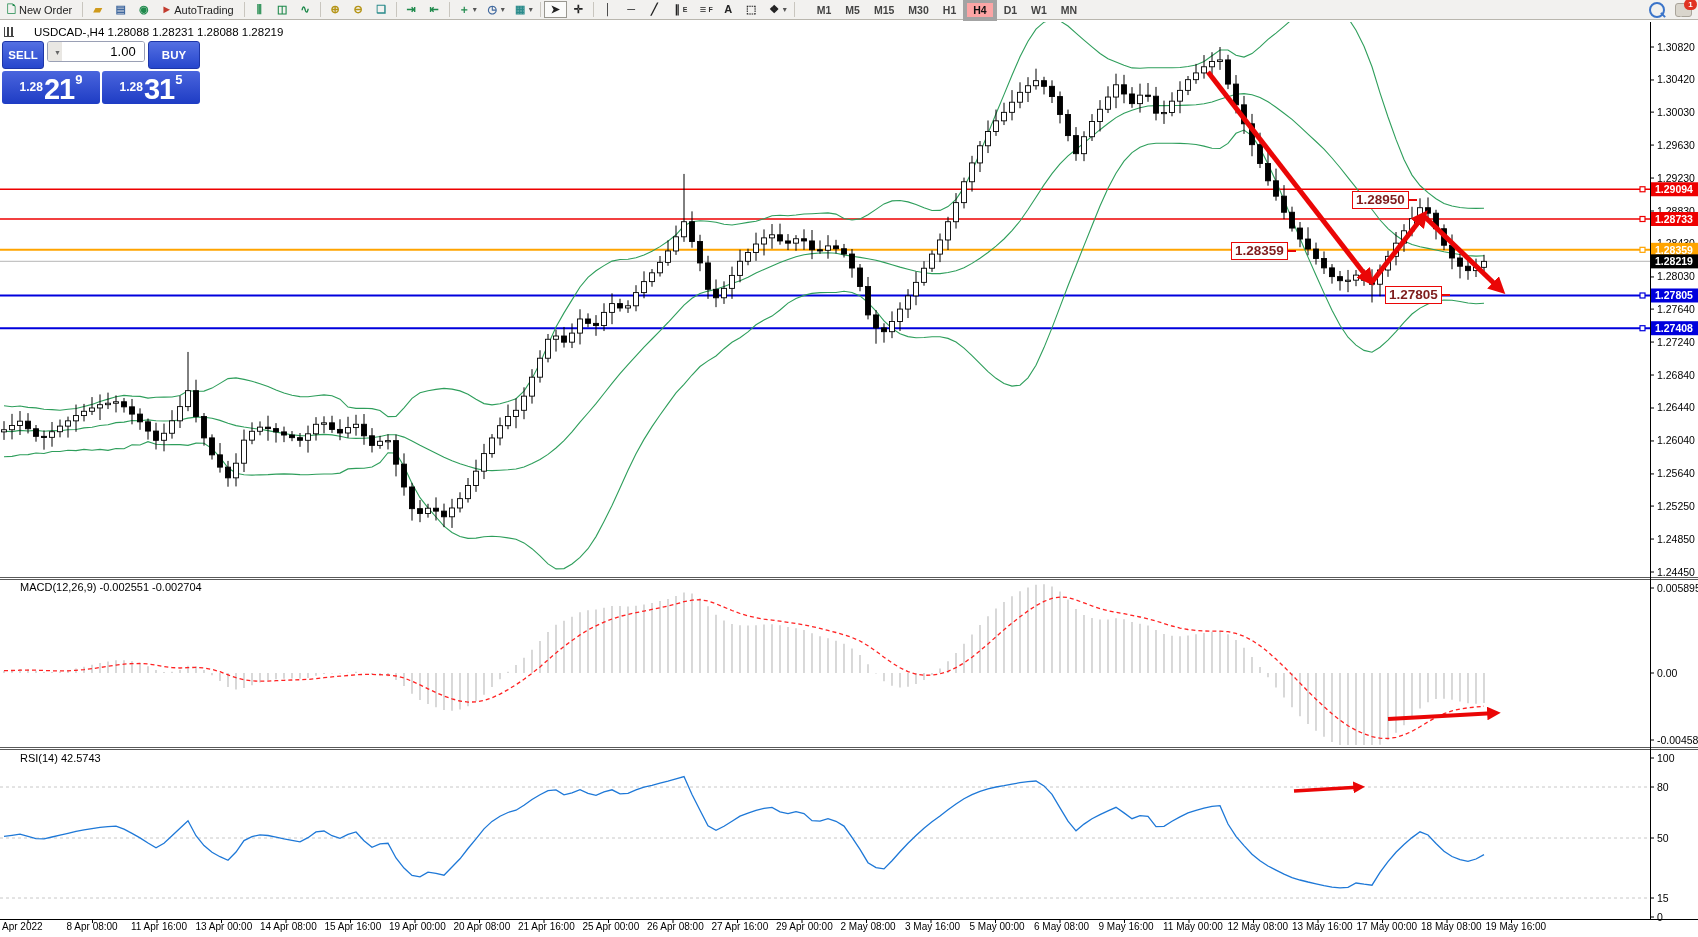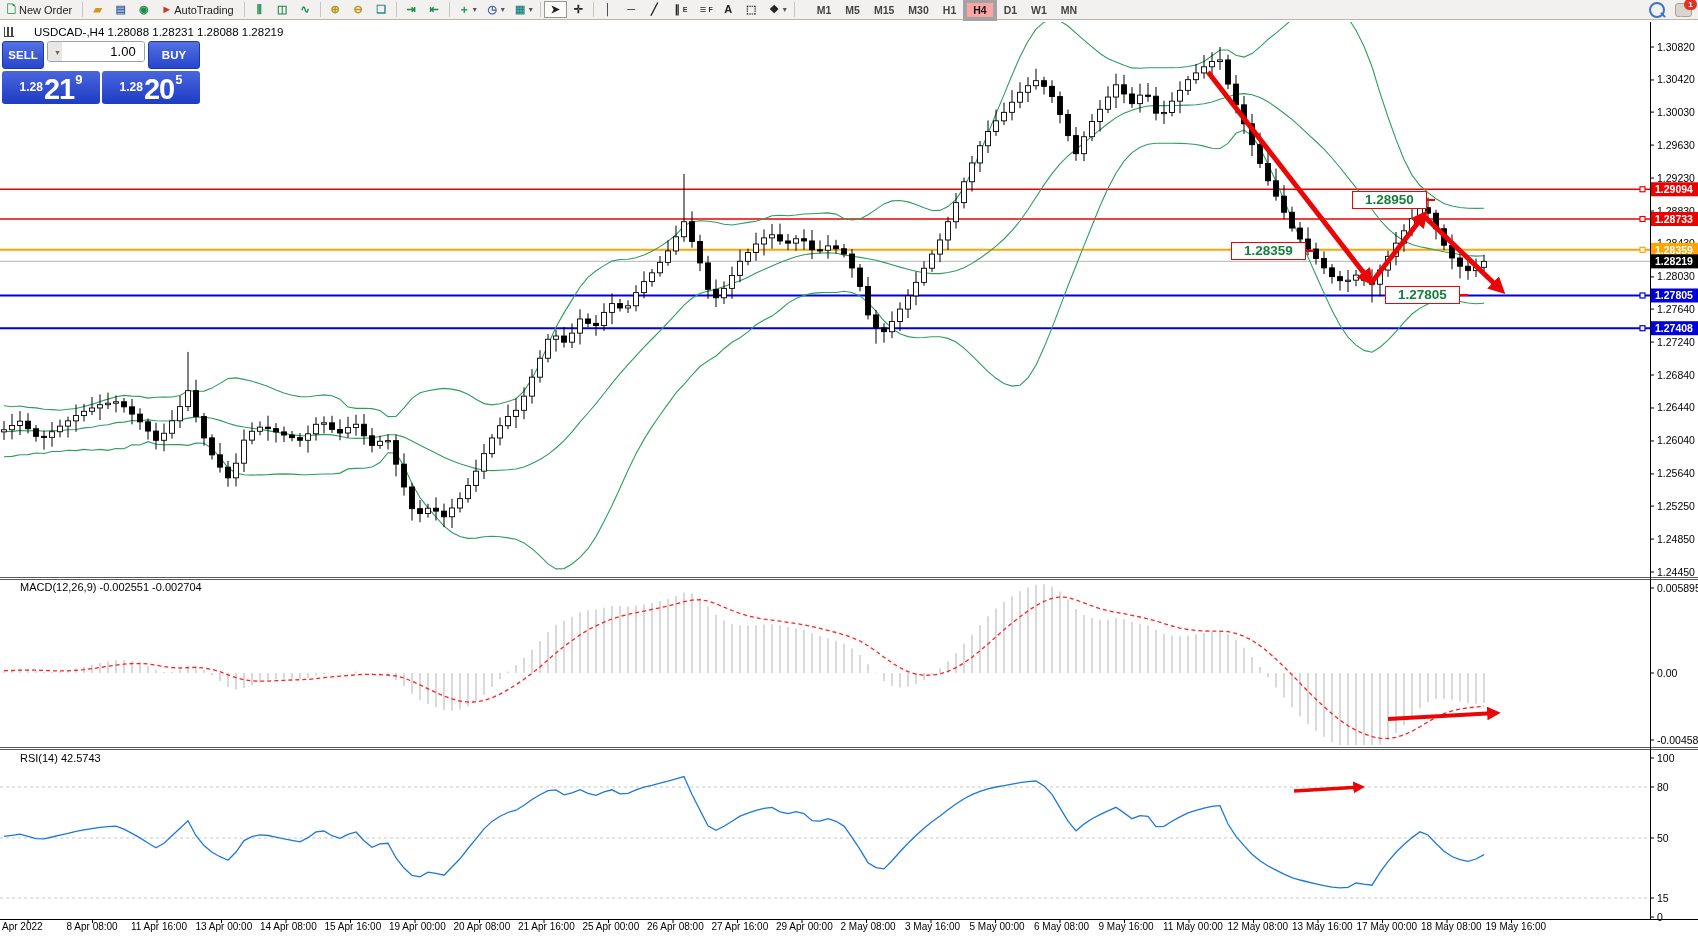--- a/index.html
+++ b/index.html
@@ -33,22 +33,22 @@
     color:#fff;font:bold 8px/11px "Liberation Sans",sans-serif;text-align:center;padding:0 1px;}
   
   #chartsvg{position:absolute;left:0;top:0;z-index:1;}
   .symbol-line{position:absolute;left:4px;top:26px;z-index:5;font:11.5px "Liberation Sans",sans-serif;color:#000;
     display:flex;align-items:center;gap:20px;}
   .mini-chart-icon{display:inline-block;width:9px;height:9px;border-left:1px solid #444;border-bottom:1px solid #444;
     background:linear-gradient(90deg,transparent 2px,#444 2px,#444 4px,transparent 4px,transparent 6px,#444 6px,#444 8px,transparent 8px);}
   .pane-label{position:absolute;z-index:5;font:11px "Liberation Sans",sans-serif;color:#000;left:20px;}
   .pane-label.macd{top:581px;}
   .pane-label.rsi{top:752px;}
-  .anno{position:absolute;z-index:6;background:#fff;border:1.5px solid #ea0606;color:#15803d;
-    font:600 13.5px "Liberation Sans",sans-serif;padding:0 12px;line-height:16px;white-space:nowrap;}
+  .anno{position:absolute;z-index:6;background:#fff;border:1.5px solid #ea0606;color:#7f1d1d;
+    font:600 13.5px "Liberation Sans",sans-serif;padding:0 3px;line-height:16px;white-space:nowrap;}
   .anno::after{content:"";position:absolute;right:-9px;top:50%;width:8px;height:2px;background:#ea0606;margin-top:-1px;}
   
   .trade-panel{position:absolute;left:2px;top:41px;width:198px;height:57px;z-index:10;font-family:"Liberation Sans",sans-serif;}
   .tp-row1{display:flex;height:28px;gap:3px;}
   .tp-btn{flex:0 0 auto;border:1px solid #1d36a8;border-radius:3px;color:#fff;font:bold 11.5px "Liberation Sans",sans-serif;
     background:linear-gradient(#5470e2,#2646cd);display:flex;align-items:center;justify-content:center;}
   .tp-sell{width:40px;}
   .tp-buy{width:50px;margin-left:auto;}
   .tp-vol{flex:1 1 auto;display:flex;border:1px solid #9aa0b5;border-radius:3px;overflow:hidden;background:#fff;height:19px;margin-top:0px;}
   .tp-step{width:14px;background:#e9e7e3;border:0;color:#666;font-size:7px;line-height:19px;text-align:center;}
@@ -926,21 +926,21 @@
       <div class="tp-btn tp-buy">BUY</div>
     </div>
     <div class="tp-row2">
       <div class="tp-price">
         <span class="tp-pfx">1.28</span>
         <span class="tp-big">21</span>
         <span class="tp-sup">9</span>
       </div>
       <div class="tp-price">
         <span class="tp-pfx">1.28</span>
-        <span class="tp-big">20</span>
+        <span class="tp-big">31</span>
         <span class="tp-sup">5</span>
       </div>
     </div>
   </div>
 
   <div class="pane-label macd">MACD(12,26,9) -0.002551 -0.002704</div>
   <div class="pane-label rsi">RSI(14) 42.5743</div>
 
   <div class="anno" style="left: 1352px; top: 191px;">1.28950</div>
   <div class="anno" style="left: 1231px; top: 242px;">1.28359</div>

